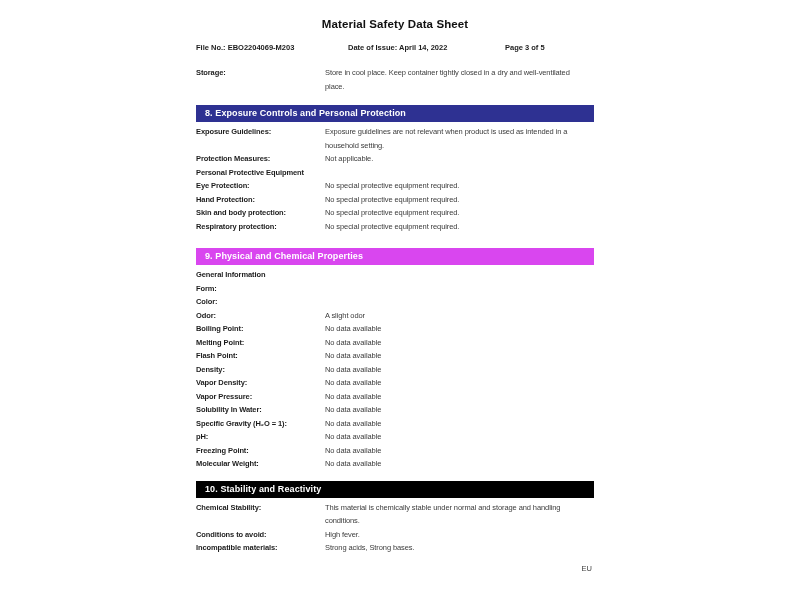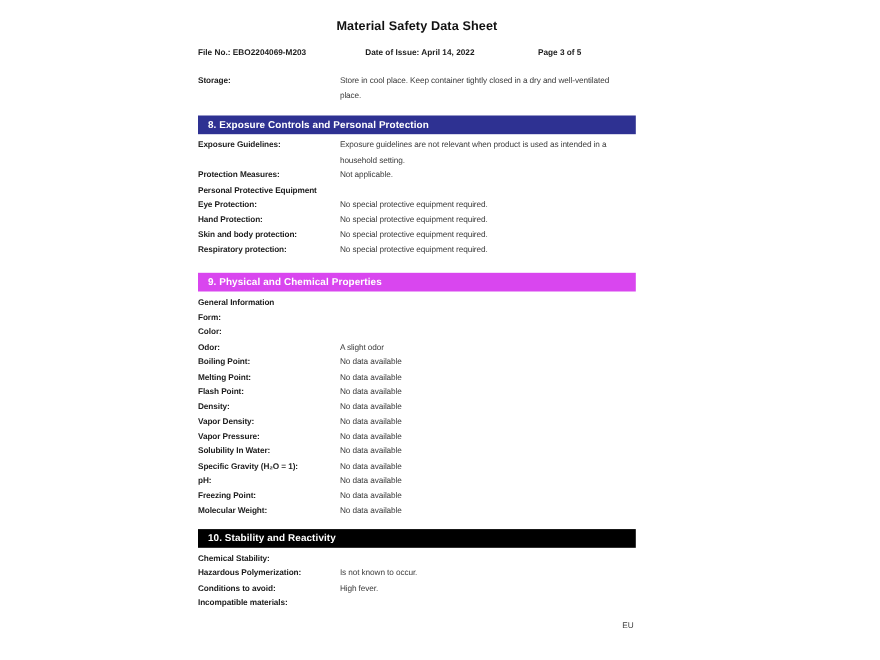--- a/index.html
+++ b/index.html
@@ -7,21 +7,21 @@
     position: relative;
     width: 800px;
     height: 600px;
     background: #ffffff;
     overflow: hidden;
     font-family: "Liberation Sans", sans-serif;
     color: #222222;
   }
   .doc {
     position: absolute;
-    left: 180px;
+    left: 196px;
     top: 16px;
     width: 398px;
   }
   .doc-title {
     font-size: 11.5px;
     font-weight: bold;
     text-align: center;
     color: #111111;
     line-height: 16px;
     letter-spacing: 0.1px;
@@ -191,31 +191,29 @@
               <span class="row-label">Molecular Weight:</span>
               <span class="row-value">No data available</span>
             </div>
           </div>
         </div>
         <div class="section">
           <div class="section-bar" style="background: #000000; color: rgb(255, 255, 255);">10. Stability and Reactivity</div>
           <div class="rows">
             <div class="row">
               <span class="row-label">Chemical Stability:</span>
-            </div>
-            <div class="row">
-              <span class="row-label">Hazardous Polymerization:</span>
-              <span class="row-value">Is not known to occur.</span>
+              <span class="row-value">This material is chemically stable under normal and storage and handling conditions.</span>
             </div>
             <div class="row">
               <span class="row-label">Conditions to avoid:</span>
               <span class="row-value">High fever.</span>
             </div>
             <div class="row">
               <span class="row-label">Incompatible materials:</span>
+              <span class="row-value">Strong acids, Strong bases.</span>
             </div>
           </div>
         </div>
       </div>
 
     <div class="doc-footer">EU</div>
   </div>
 </div>
 
 </body></html>

